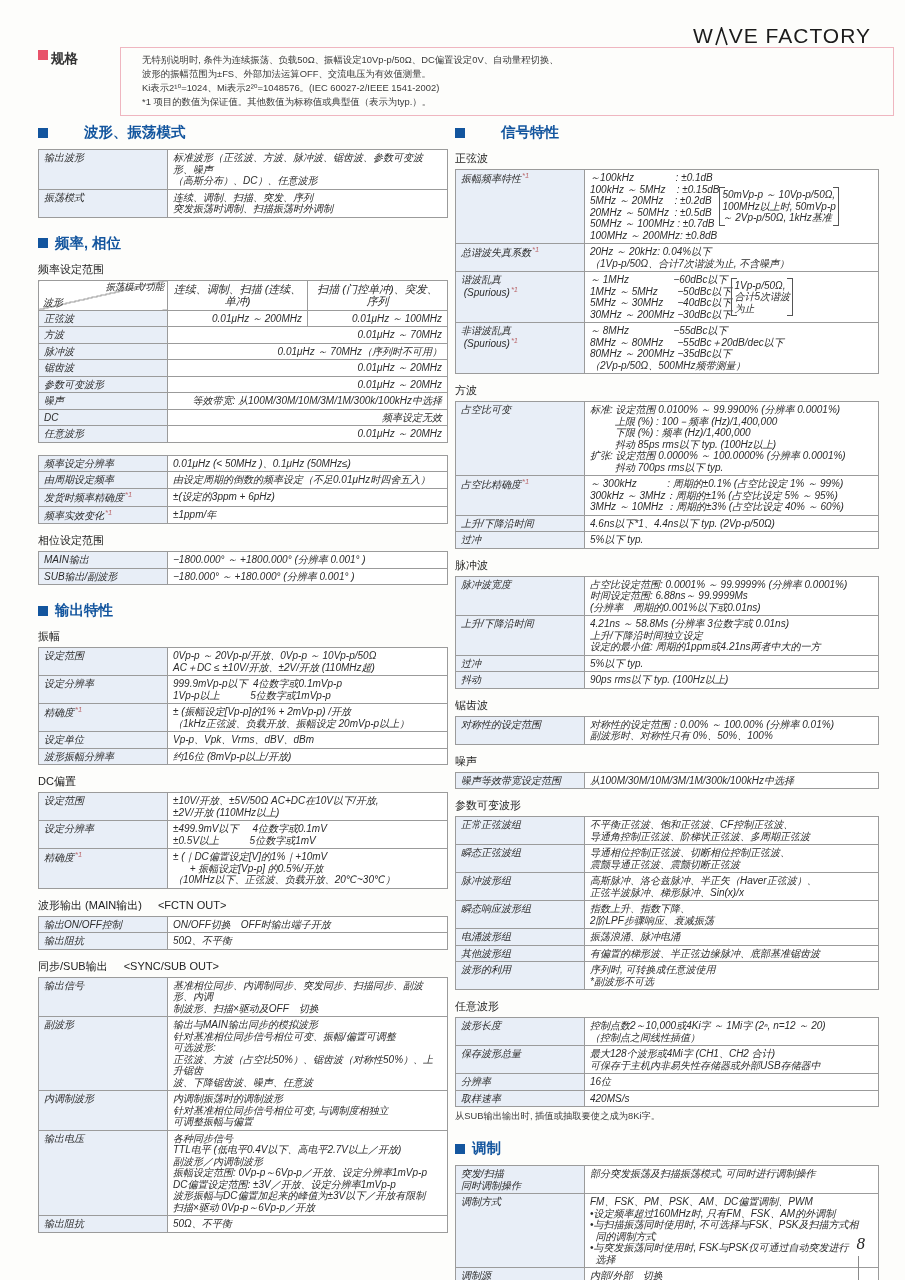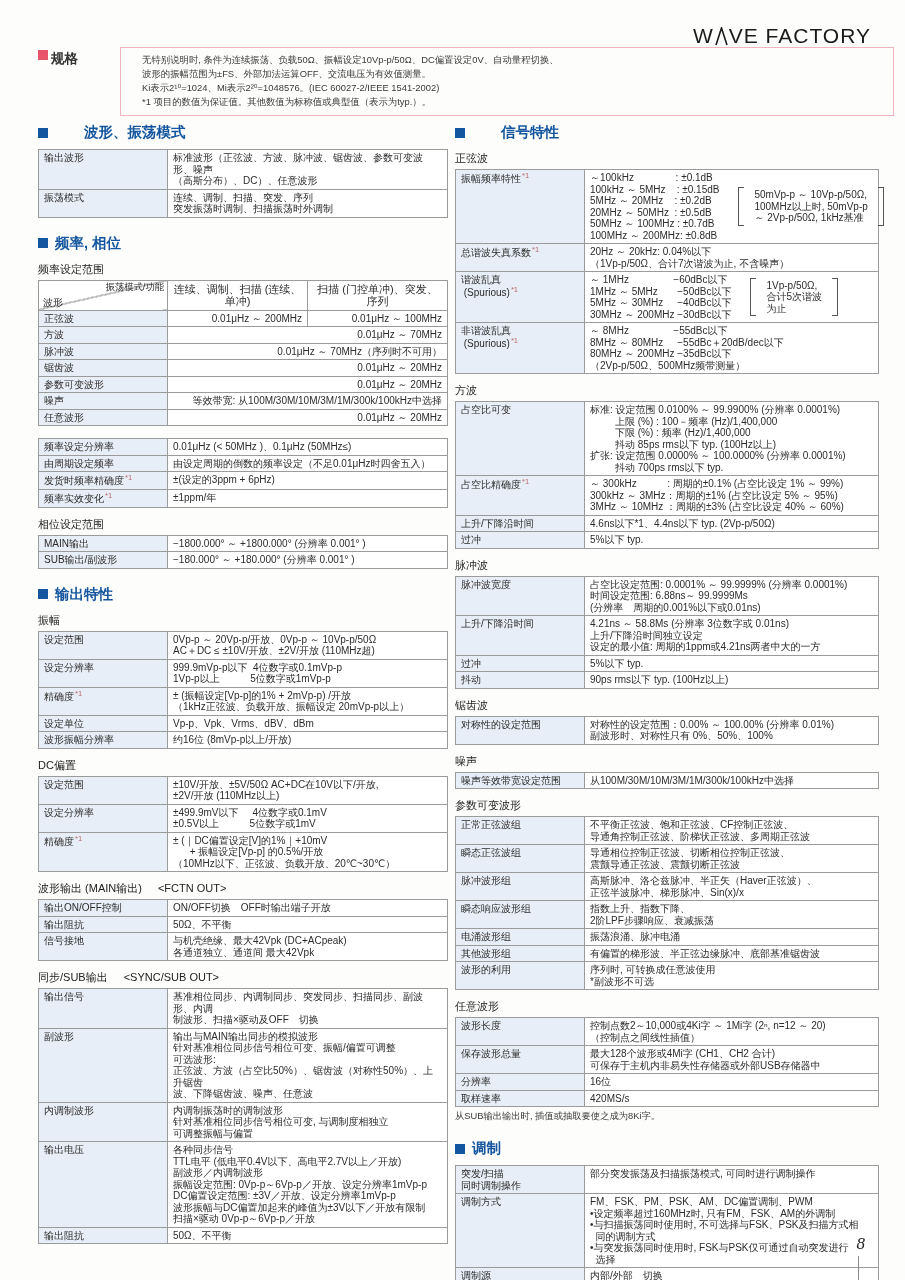--- a/index.html
+++ b/index.html
@@ -23,36 +23,36 @@
   #colL{left:38px;width:410px;}
   #colR{left:455px;width:424px;}
   
   .h2{color:#13559e;font-weight:bold;font-size:14.5px;margin:16px 0 7px;display:flex;align-items:center;}
   .col .h2:first-child{margin-top:0;gap:29px;}
   .sq{width:10px;height:10px;background:#13559e;margin-right:7px;flex:0 0 auto;}
   .h3{font-size:11px;color:#222;margin:9px 0 3px;}
   .h3 .code{margin-left:16px;}
   .note{font-size:9.3px;margin-top:3px;color:#3a3a3a;}
   
-  table.spec{width:100%;border-collapse:collapse;font-size:10px;line-height:1.15;table-layout:fixed;}
+  table.spec{width:100%;border-collapse:collapse;font-size:10px;line-height:1.15;table-layout:fixed;font-style:italic;}
   .spec th,.spec td{border:1px solid #9b9b9b;padding:2px 5px;vertical-align:top;
                     white-space:pre-wrap;text-align:left;font-weight:400;word-break:break-word;}
   .spec th{background:#e8eef7;width:118px;}
   .spec td{background:#fff;}
   .matrix td.c{text-align:right;}
   .matrix td.hd{font-size:11px;text-align:center;}
   .corner{position:relative;min-height:30px;background:
       linear-gradient(to bottom right,transparent calc(50% - 0.6px),#9b9b9b calc(50% - 0.6px),
       #9b9b9b calc(50% + 0.6px),transparent calc(50% + 0.6px)),#fff !important;}
   .corner .ct{position:absolute;top:1px;right:3px;font-size:9.3px;}
   .corner .cb{position:absolute;bottom:1px;left:4px;font-size:10px;}
   sup.fn{color:#bb6a6e;font-size:7.5px;margin-left:1px;}
   .vflex{display:flex;gap:0;align-items:center;}
   .vflex .value-text{flex:0 0 auto;white-space:pre-wrap;}
-  .bracket{position:relative;padding:2px 16px;white-space:pre-wrap;flex:0 0 auto;margin-left:19px;}
+  .bracket{position:relative;padding:2px 3px;white-space:pre-wrap;flex:0 0 auto;}
   .bracket::before,.bracket::after{content:"";position:absolute;top:0;bottom:0;width:5px;
       border-top:1px solid #555;border-bottom:1px solid #555;}
   .bracket::before{left:0;border-left:1px solid #555;}
   .bracket::after{right:0;border-right:1px solid #555;}
   
   .pagenum{position:absolute;right:40px;bottom:26px;font-size:17px;font-style:italic;
            font-family:"Liberation Serif","DejaVu Serif",serif;color:#222;}
   .pageline{position:absolute;right:46px;bottom:0;width:1px;height:24px;background:#8a8a8a;}
 </style>
 </head>
@@ -129,20 +129,24 @@
           </tr>
           <tr>
             <th>参数可变波形</th>
             <td class="c" colspan="2">0.01μHz ～ 20MHz</td>
           </tr>
           <tr>
             <th>噪声</th>
             <td class="c" colspan="2">等效带宽: 从100M/30M/10M/3M/1M/300k/100kHz中选择</td>
           </tr>
           <tr>
+            <th>DC</th>
+            <td class="c" colspan="2">频率设定无效</td>
+          </tr>
+          <tr>
             <th>任意波形</th>
             <td class="c" colspan="2">0.01μHz ～ 20MHz</td>
           </tr>
         </tbody>
       </table>
       <table class="spec" style="margin-top: 12px;">
         <tbody>
           <tr>
             <th><span>频率设定分辨率</span></th>
             <td>0.01μHz (&lt; 50MHz )、0.1μHz (50MHz≤)</td>
@@ -230,25 +234,20 @@
       <div class="h3"><span>波形输出 (MAIN输出)</span><span class="code">&lt;FCTN OUT&gt;</span></div>
       <table class="spec">
         <tbody>
           <tr>
             <th><span>输出ON/OFF控制</span></th>
             <td>ON/OFF切换　OFF时输出端子开放</td>
           </tr>
           <tr>
             <th><span>输出阻抗</span></th>
             <td>50Ω、不平衡</td>
-          </tr>
-          <tr>
-            <th><span>信号接地</span></th>
-            <td>与机壳绝缘、最大42Vpk (DC+ACpeak)
-各通道独立、通道间 最大42Vpk</td>
           </tr>
         </tbody>
       </table>
       <div class="h3"><span>同步/SUB输出</span><span class="code">&lt;SYNC/SUB OUT&gt;</span></div>
       <table class="spec">
         <tbody>
           <tr>
             <th><span>输出信号</span></th>
             <td>基准相位同步、内调制同步、突发同步、扫描同步、副波形、内调
 制波形、扫描×驱动及OFF　切换</td>

